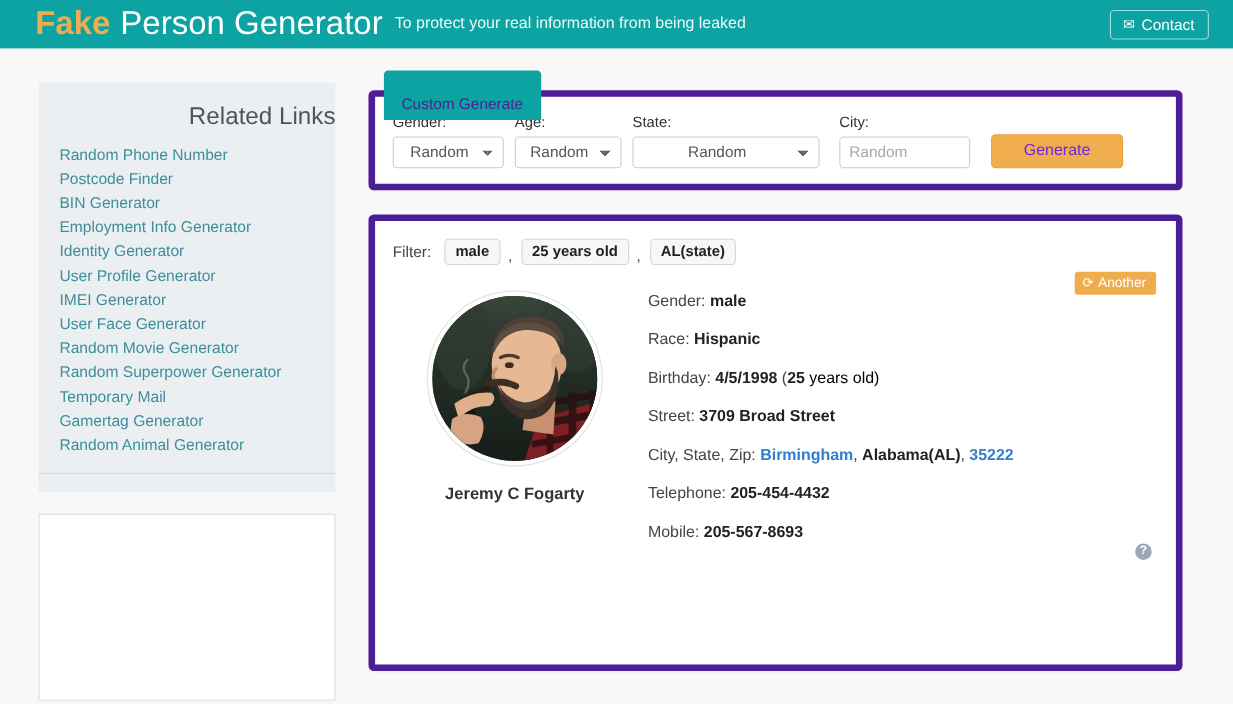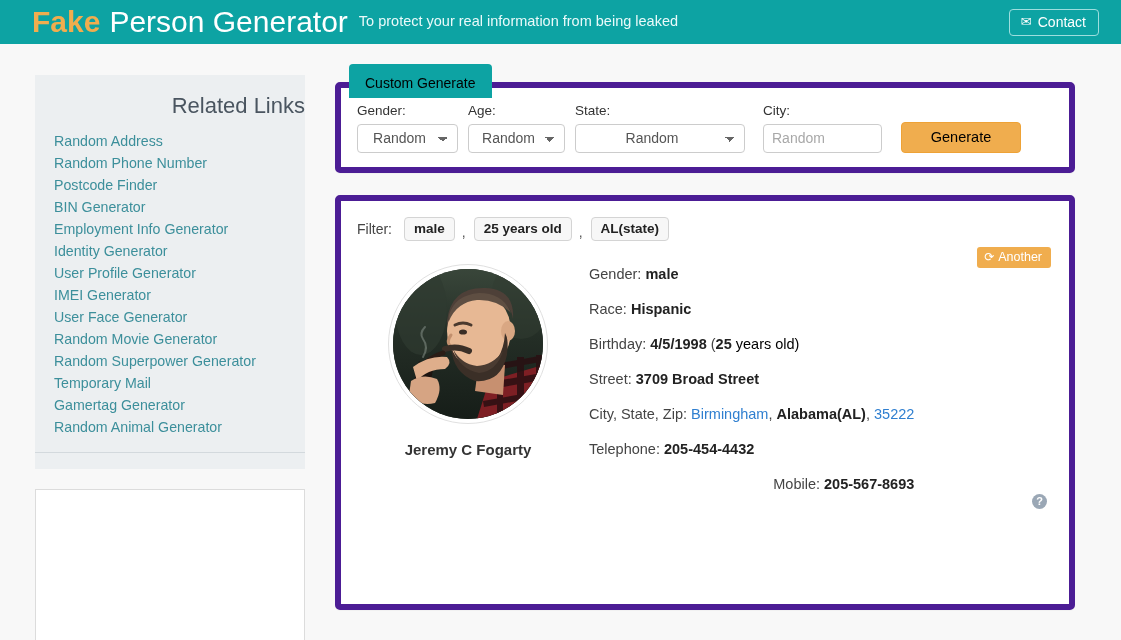--- a/index.html
+++ b/index.html
@@ -104,23 +104,23 @@
     border-radius: 5px;
     box-shadow: 0 1px 1px rgba(0,0,0,0.03);
   }
 
   
   .gen-wrap { position: relative; padding-top: 18px; }
   .gen-tab {
     position: absolute;
     top: 0; left: 14px;
     background: #0da3a3;
-    color: #000000;
+    color: #4c1d95;
     font-size: 14px;
-    padding: 12px 16px 8px;
+    padding: 23px 16px 8px;
     border-radius: 4px 4px 0 0;
     cursor: pointer;
     line-height: 1;
     z-index: 2;
   }
   .gen-card { padding: 16px 16px 14px 16px; }
   .form-row { display: flex; align-items: flex-end; gap: 10px; }
   .field { display: flex; flex-direction: column; }
   .field-label {
     font-size: 13.5px;
@@ -154,21 +154,21 @@
   .sel-state { width: 170px; text-align: left; text-align-last: left; }
   .field-city { margin-left: 8px; }
   input.ctl.city-input { width: 119px; color: #333; }
   input.ctl.city-input::placeholder { color: #a8a8a8; }
   .gen-btn {
     height: 31px;
     min-width: 120px;
     background: #f0ad4e;
     border: 1px solid #eea236;
     border-radius: 4px;
-    color: #000000;
+    color: #6d28d9;
     font-size: 14.5px;
     font-family: "Liberation Sans", sans-serif;
     cursor: pointer;
     margin-left: 9px;
     padding: 0 18px;
   }
 
   
   .person-card { margin-top: 22px; padding: 16px 16px 22px 16px; position: relative; min-height: 415px; }
   .filter-row { display: flex; align-items: center; gap: 4px; font-size: 14px; color: #444; }
@@ -245,23 +245,23 @@
     color: #333333;
   }
 
   .details { padding-top: 3px; margin-left: 10px; }
   .detail-row {
     font-size: 14.5px;
     color: #444444;
     margin-bottom: 19px;
     line-height: 1.1;
   }
-  .detail-row:last-child { margin-bottom: 0; text-align: right; }
+  .detail-row:last-child { margin-bottom: 0; }
   .detail-row b { color: #222222; font-weight: bold; }
-  .detail-row .lnk { color: #2f7fd0; font-weight: normal; text-decoration: none; cursor: pointer; }
+  .detail-row .lnk { color: #2f7fd0; font-weight: bold; text-decoration: none; cursor: pointer; }
   .muted { color: #000000; font-weight: normal; }
 </style>
 </head>
 <body>
 
 <div class="header">
   <div class="brand">
     <span class="brand-fake">Fake</span>
     <span class="brand-rest">Person Generator</span>
   </div>
@@ -271,23 +271,20 @@
     <span>Contact</span>
   </button>
 </div>
 
 <div class="page">
 
   <aside class="sidebar">
     <div class="related-box">
       <h2 class="related-title">Related Links</h2>
       <ul class="related-list">
-        <li>
-            <a>Random Address</a>
-          </li>
         <li>
             <a>Random Phone Number</a>
           </li>
         <li>
             <a>Postcode Finder</a>
           </li>
         <li>
             <a>BIN Generator</a>
           </li>
         <li>

